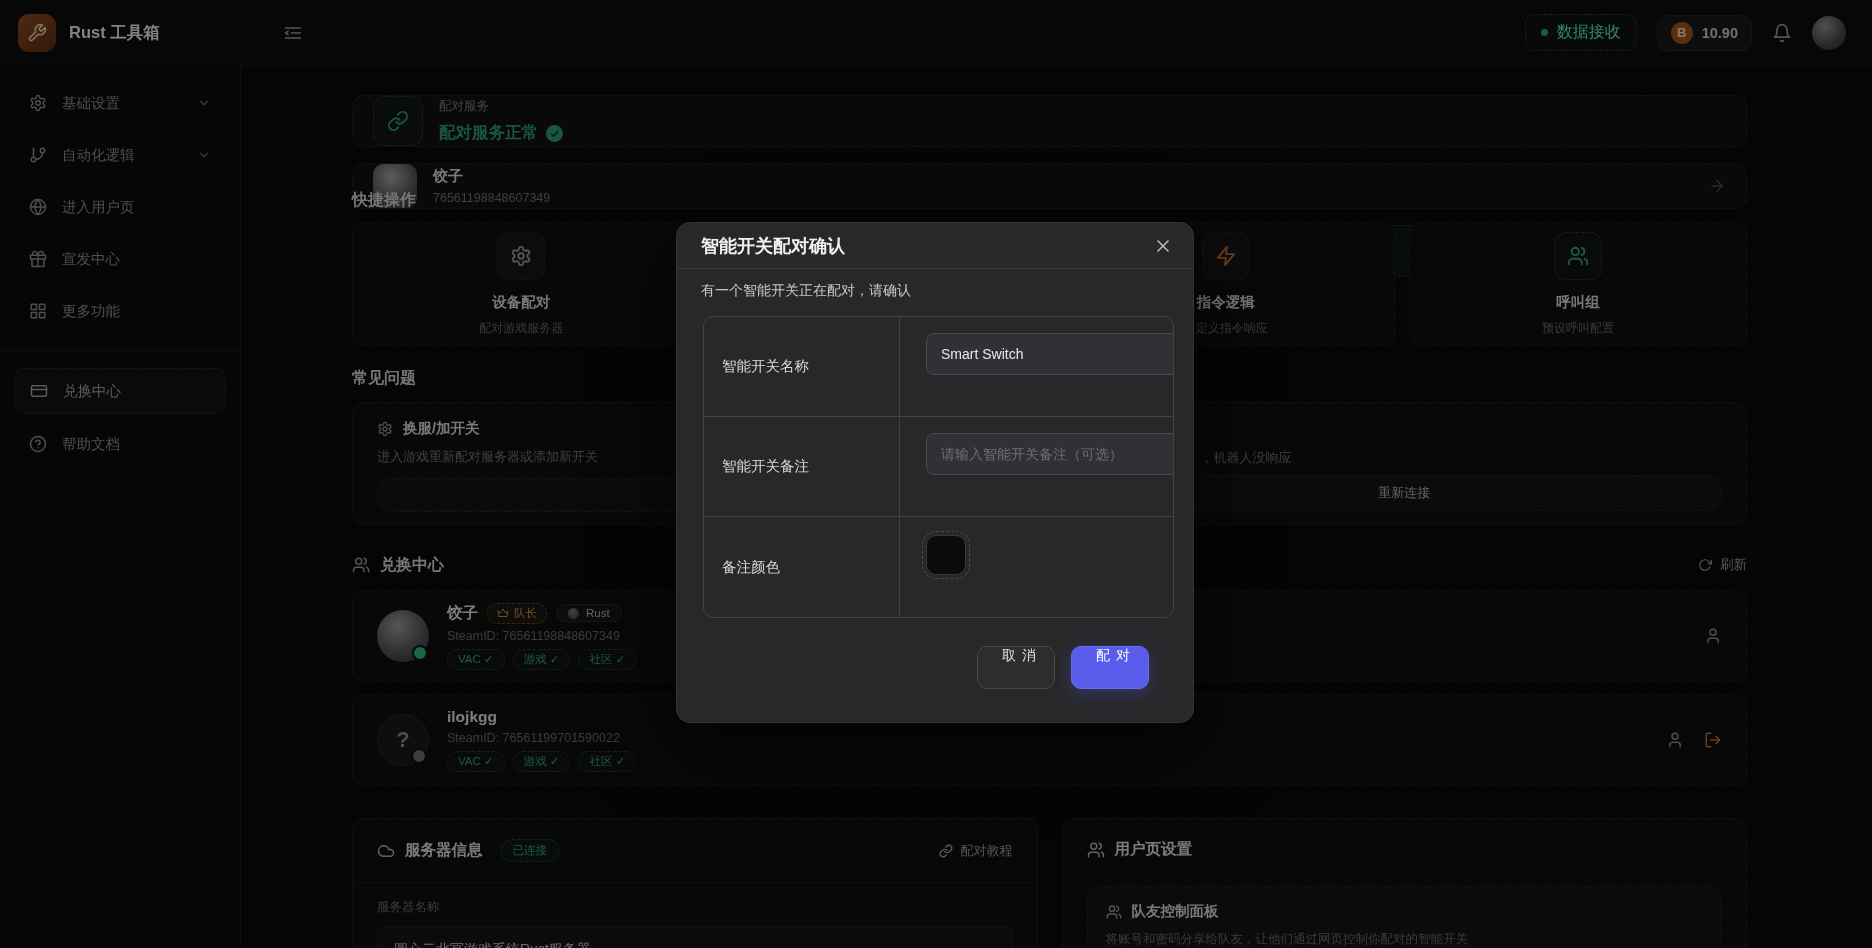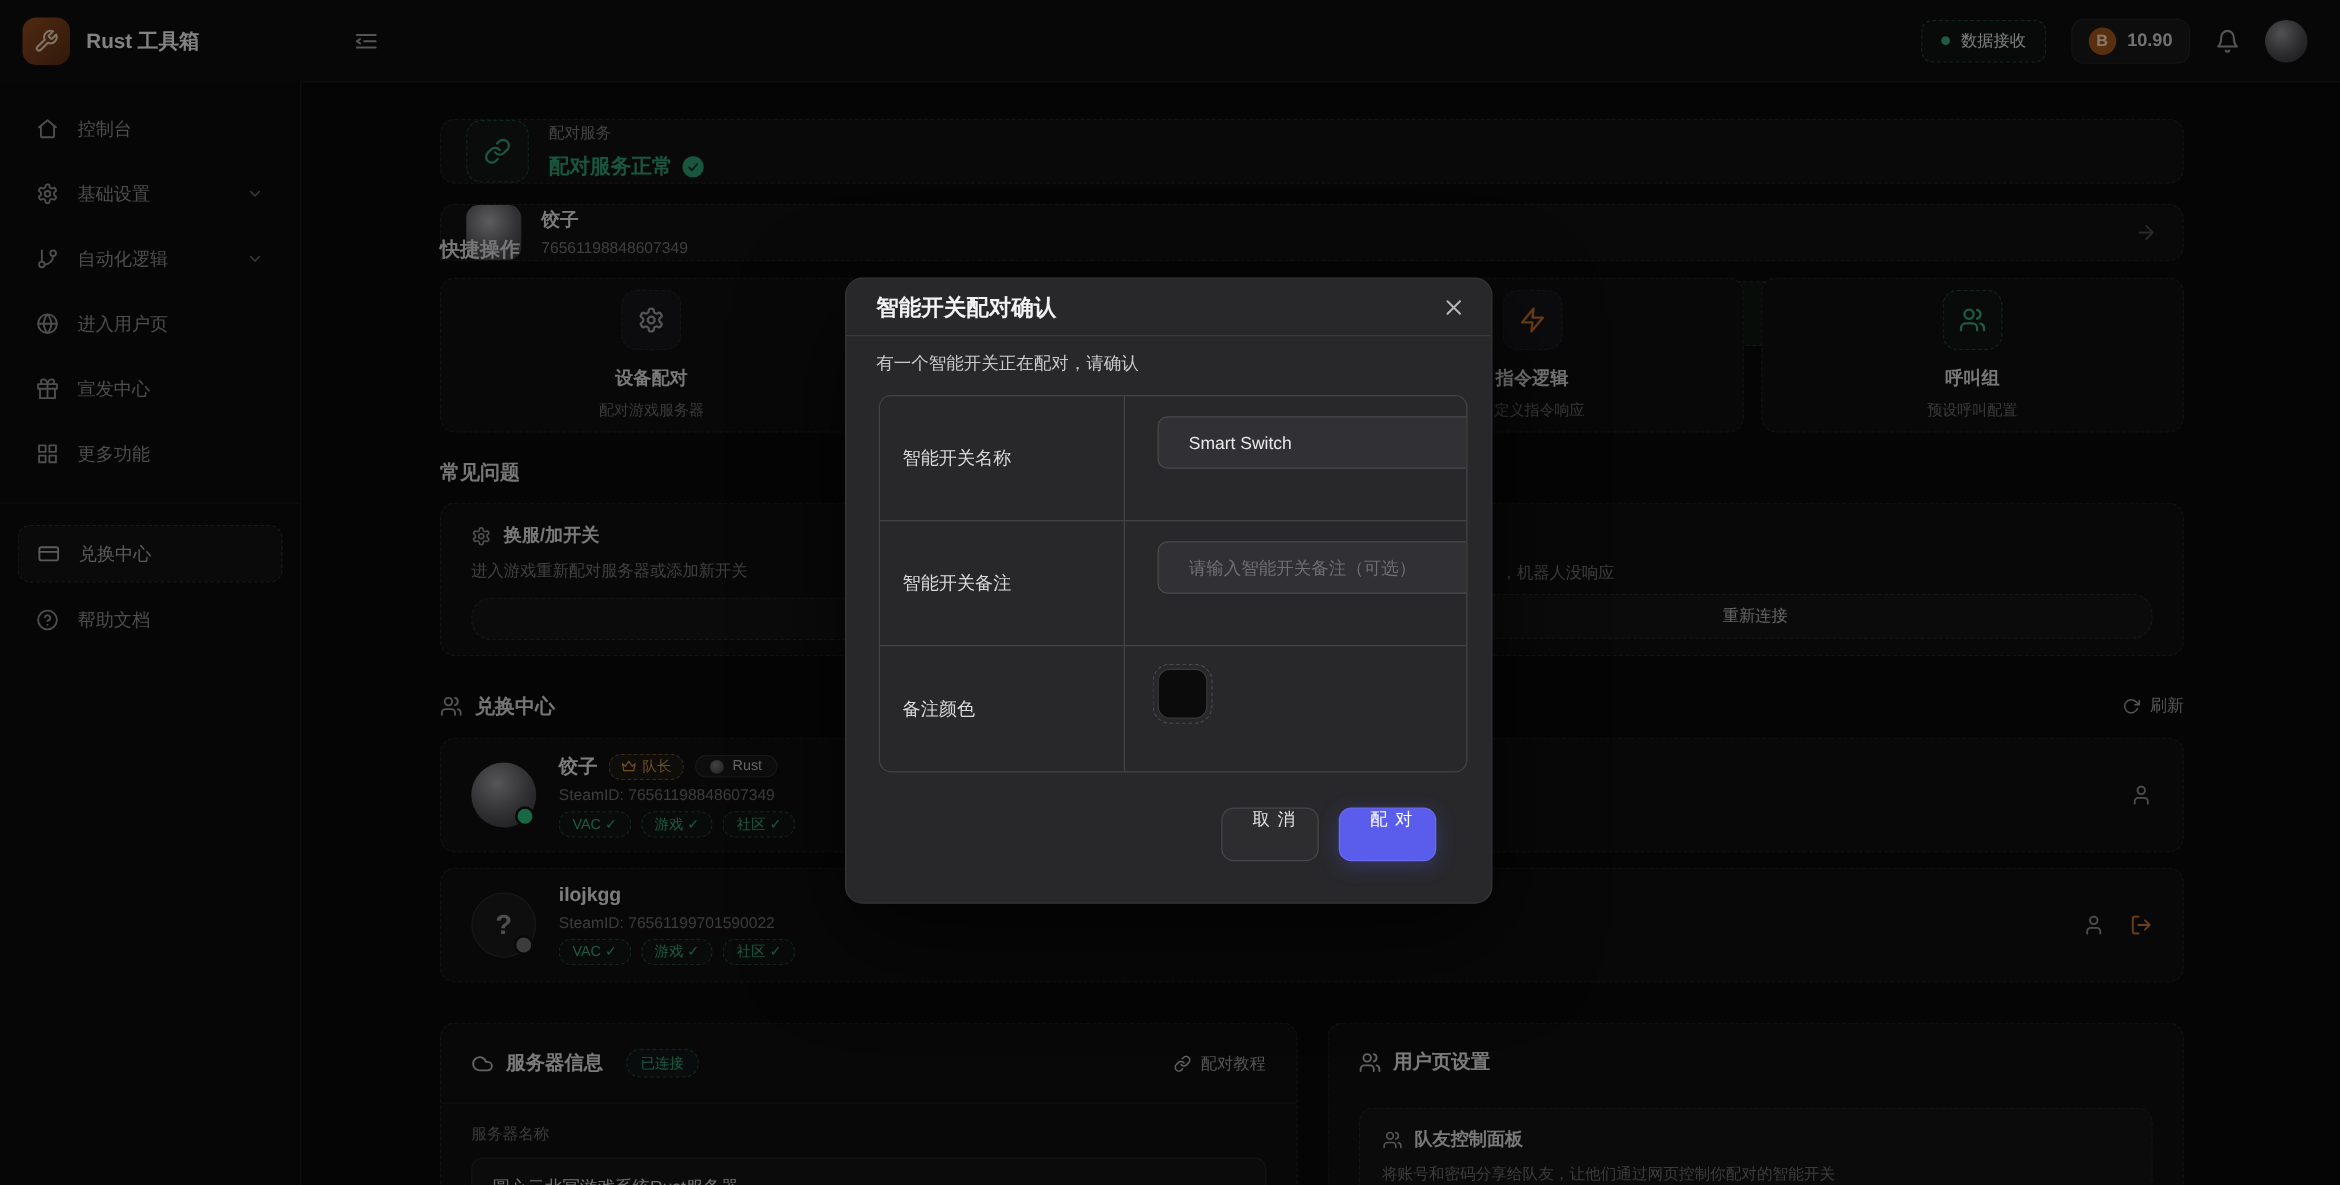--- a/index.html
+++ b/index.html
@@ -12,21 +12,21 @@
   .i20{width:20px;height:20px}.i22{width:22px;height:22px}
 
   
   .topbar{position:absolute;top:0;left:0;right:0;height:65px;background:#0d0d0e;border-bottom:1px solid #1b1b1c;display:flex;align-items:center;z-index:2;}
   .brand{width:241px;display:flex;align-items:center;gap:13px;padding-left:18px;box-sizing:border-box;}
   .logo{width:38px;height:38px;border-radius:11px;background:linear-gradient(135deg,#8f4d22,#5c2e11);display:flex;align-items:center;justify-content:center;color:#ecd2b4;flex:none;}
   .app-title{font-size:16.5px;font-weight:bold;color:#ededed;white-space:nowrap;}
   .collapse-btn{margin-left:42px;color:#9a9a9a;cursor:pointer;}
   .topbar-right{margin-left:auto;display:flex;align-items:center;gap:20px;padding-right:26px;}
   .data-badge{display:flex;align-items:center;gap:9px;border:1px dashed #1f4636;background:rgba(40,120,86,.06);
-              color:#e5e5e5;font-size:13px;padding:7px 15px;border-radius:9px;}
+              color:#5eead4;font-size:16px;padding:7px 15px;border-radius:9px;}
   .gdot{width:7px;height:7px;border-radius:50%;background:#35a678;}
   .coin-pill{display:flex;align-items:center;gap:9px;background:#18181a;border:1px solid #242426;border-radius:10px;padding:6px 13px;}
   .coin{width:22px;height:22px;border-radius:50%;background:#a4561d;color:#f5dcc2;display:flex;align-items:center;justify-content:center;font-size:13px;font-weight:bold;}
   .balance{font-size:14.5px;font-weight:bold;color:#cfcfcf;}
   .bell{color:#9a9a9a;}
   .avatar-sm{width:34px;height:34px;border-radius:50%;background:radial-gradient(circle at 38% 32%,#929295,#4c4c50 58%,#28282b);}
 
   
   .sidebar{position:absolute;top:65px;left:0;bottom:0;width:241px;background:#0b0b0c;border-right:1px solid #1a1a1b;padding-top:16px;box-sizing:border-box;z-index:2;}
   .side-item{display:flex;align-items:center;gap:15px;height:44px;margin:0 14px 8px;padding:0 15px;border-radius:10px;
@@ -125,21 +125,21 @@
   .modal-title{font-size:18px;font-weight:bold;color:#f2f2f2;}
   .modal-close{margin-left:auto;color:#b5b5b5;cursor:pointer;}
   .modal-sub{padding:13px 24px 0;font-size:14px;color:#c9c9c9;}
   .mtable{position:absolute;left:26px;top:93px;width:471px;height:302px;border:1px solid #434346;border-radius:10px;box-sizing:border-box;overflow:hidden;}
   .mrow{display:flex;height:100px;border-bottom:1px solid #434346;box-sizing:border-box;}
   .mrow:last-child{border-bottom:none;height:100px;}
   .mlabel{width:196px;border-right:1px solid #434346;display:flex;align-items:center;padding-left:18px;
           font-size:14.5px;color:#d9d9d9;box-sizing:border-box;flex:none;}
   .mval{flex:1;padding:16px 0 0 26px;}
   .minput{width:266px;height:42px;background:#313135;border:1px solid #4a4a4f;border-radius:8px;color:#e9e9e9;
-          font-size:14px;padding:0 24px;box-sizing:border-box;font-family:inherit;outline:none;}
+          font-size:14px;padding:0 14px;box-sizing:border-box;font-family:inherit;outline:none;}
   .minput::placeholder{color:#6e6e73;}
   .mswatch{width:38px;height:38px;border-radius:10px;background:#0b0b0c;border:1px solid #39393d;
            outline:1px dashed #4a4a4f;outline-offset:3px;margin-top:2px;cursor:pointer;}
   .modal-actions{position:absolute;right:44px;top:423px;display:flex;gap:16px;}
   .btn{height:43px;border-radius:10px;font-size:14px;display:flex;align-items:flex-start;justify-content:center;
        padding:0 18px 0 24px;cursor:pointer;box-sizing:border-box;}
   .btn .sp{letter-spacing:6px;margin-right:-6px;}
   .btn-cancel{background:#2d2d30;border:1px solid #47474b;color:#e2e2e2;}
   .btn-confirm{background:#5a5cec;border:1px solid #6a6cf0;color:#ffffff;box-shadow:0 4px 16px rgba(90,92,236,.3);}
 </style>
@@ -259,26 +259,20 @@
       <div class="bell">
         <svg class="ic i20">
             <use href="#i-bell"></use>
           </svg>
       </div>
       <div class="avatar-sm"></div>
     </div>
   </div>
 
   <div class="sidebar">
-    <div class="side-item">
-      <svg class="ic i18">
-          <use href="#i-home"></use>
-        </svg>
-      <span>控制台</span>
-    </div>
     <div class="side-item">
       <svg class="ic i18">
           <use href="#i-gear"></use>
         </svg>
       <span>基础设置</span>
       <svg class="ic i14 chev">
           <use href="#i-chevdown"></use>
         </svg>
     </div>
     <div class="side-item">

